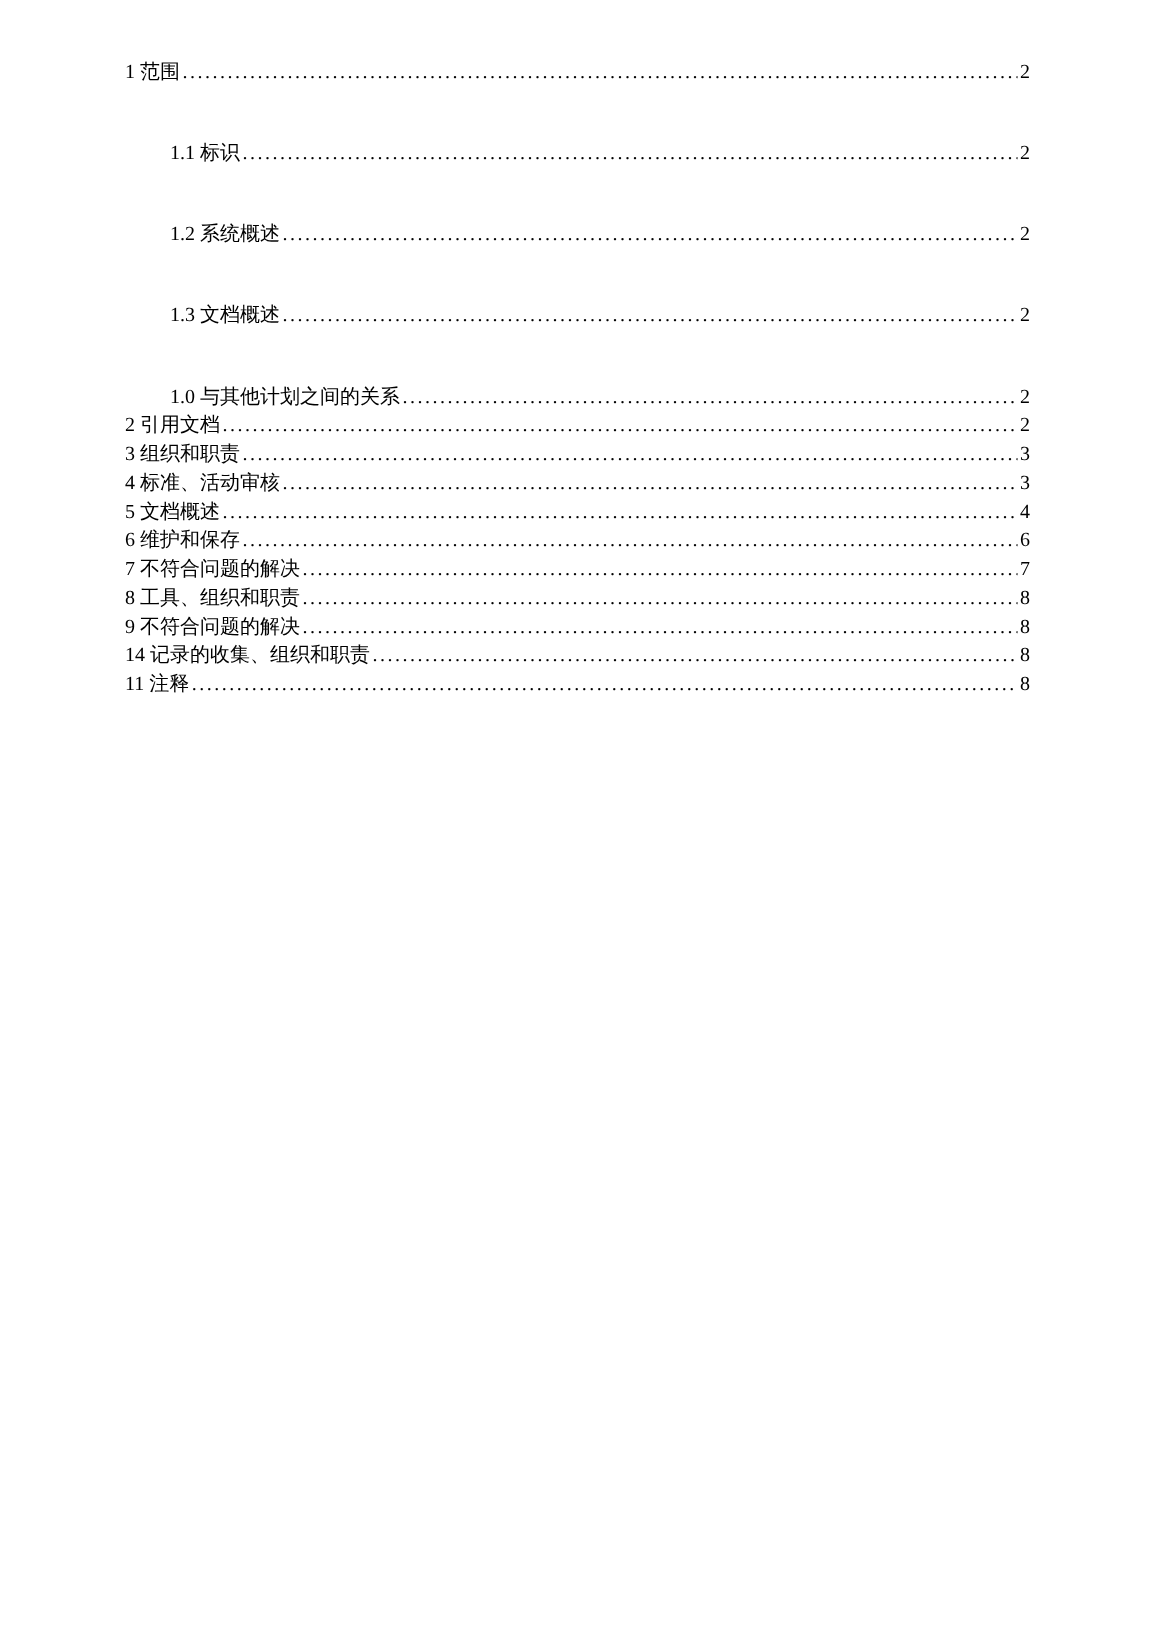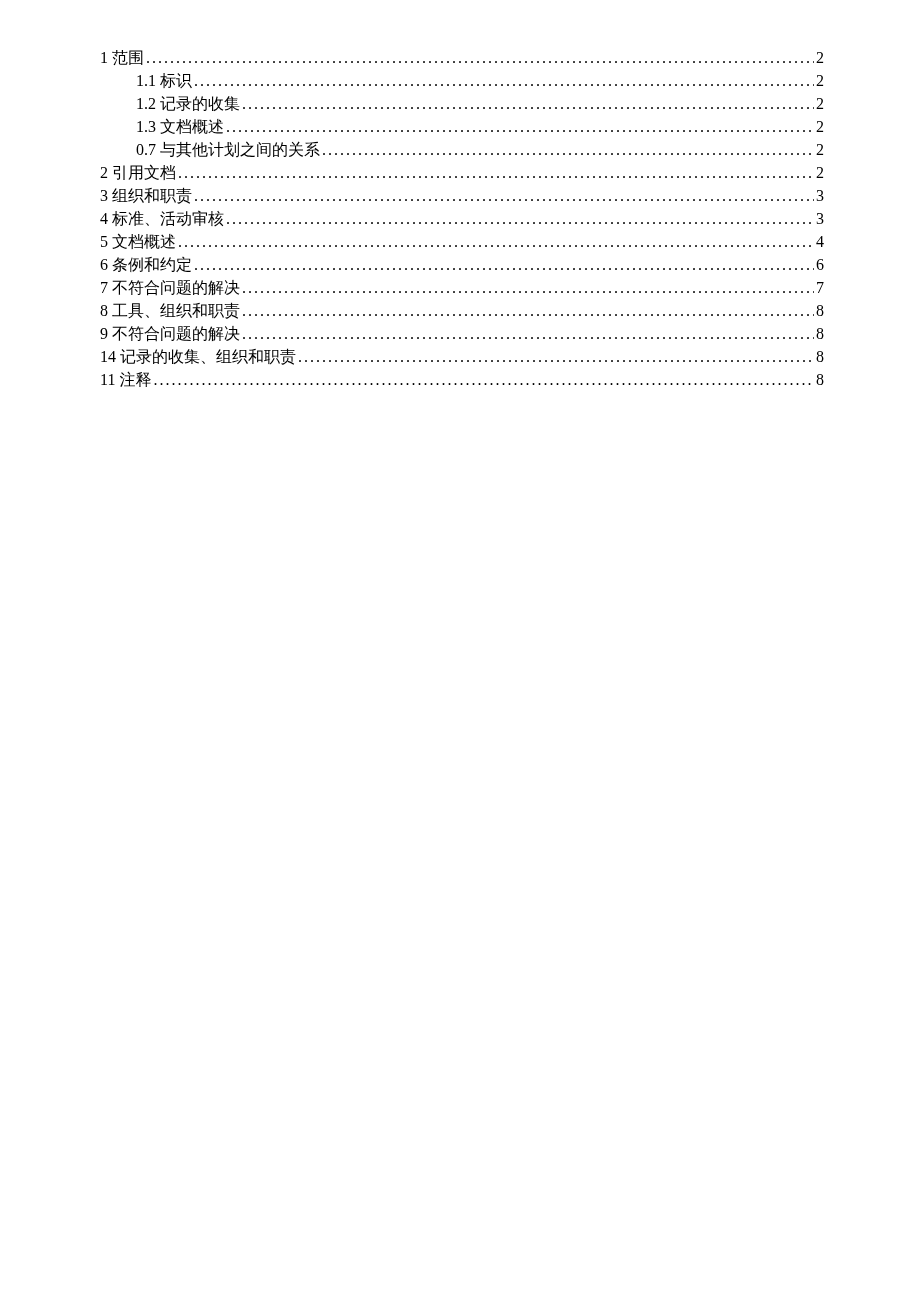--- a/index.html
+++ b/index.html
@@ -23,20 +23,21 @@
       display: flex;
       align-items: baseline;
       line-height: 23px;
       white-space: nowrap;
     }
     .toc-entry.level-1 {
       padding-left: 0;
     }
     .toc-entry.level-2 {
       padding-left: 36px;
+      margin-top: 42px;
     }
     .toc-number {
       flex-shrink: 0;
     }
     .toc-title {
       flex-shrink: 0;
       margin-left: 4px;
       text-align: center;
     }
     .toc-leader {
@@ -63,32 +64,32 @@
     <span class="toc-page">2</span>
   </div>
   <div class="toc-entry level-2">
     <span class="toc-number">1.1</span>
     <span class="toc-title">标识</span>
     <span class="toc-leader"></span>
     <span class="toc-page">2</span>
   </div>
   <div class="toc-entry level-2">
     <span class="toc-number">1.2</span>
-    <span class="toc-title">记录的收集</span>
+    <span class="toc-title">系统概述</span>
     <span class="toc-leader"></span>
     <span class="toc-page">2</span>
   </div>
   <div class="toc-entry level-2">
     <span class="toc-number">1.3</span>
     <span class="toc-title">文档概述</span>
     <span class="toc-leader"></span>
     <span class="toc-page">2</span>
   </div>
   <div class="toc-entry level-2">
-    <span class="toc-number">0.7</span>
+    <span class="toc-number">1.0</span>
     <span class="toc-title">与其他计划之间的关系</span>
     <span class="toc-leader"></span>
     <span class="toc-page">2</span>
   </div>
   <div class="toc-entry level-1">
     <span class="toc-number">2</span>
     <span class="toc-title">引用文档</span>
     <span class="toc-leader"></span>
     <span class="toc-page">2</span>
   </div>
@@ -105,21 +106,21 @@
     <span class="toc-page">3</span>
   </div>
   <div class="toc-entry level-1">
     <span class="toc-number">5</span>
     <span class="toc-title">文档概述</span>
     <span class="toc-leader"></span>
     <span class="toc-page">4</span>
   </div>
   <div class="toc-entry level-1">
     <span class="toc-number">6</span>
-    <span class="toc-title">条例和约定</span>
+    <span class="toc-title">维护和保存</span>
     <span class="toc-leader"></span>
     <span class="toc-page">6</span>
   </div>
   <div class="toc-entry level-1">
     <span class="toc-number">7</span>
     <span class="toc-title">不符合问题的解决</span>
     <span class="toc-leader"></span>
     <span class="toc-page">7</span>
   </div>
   <div class="toc-entry level-1">

